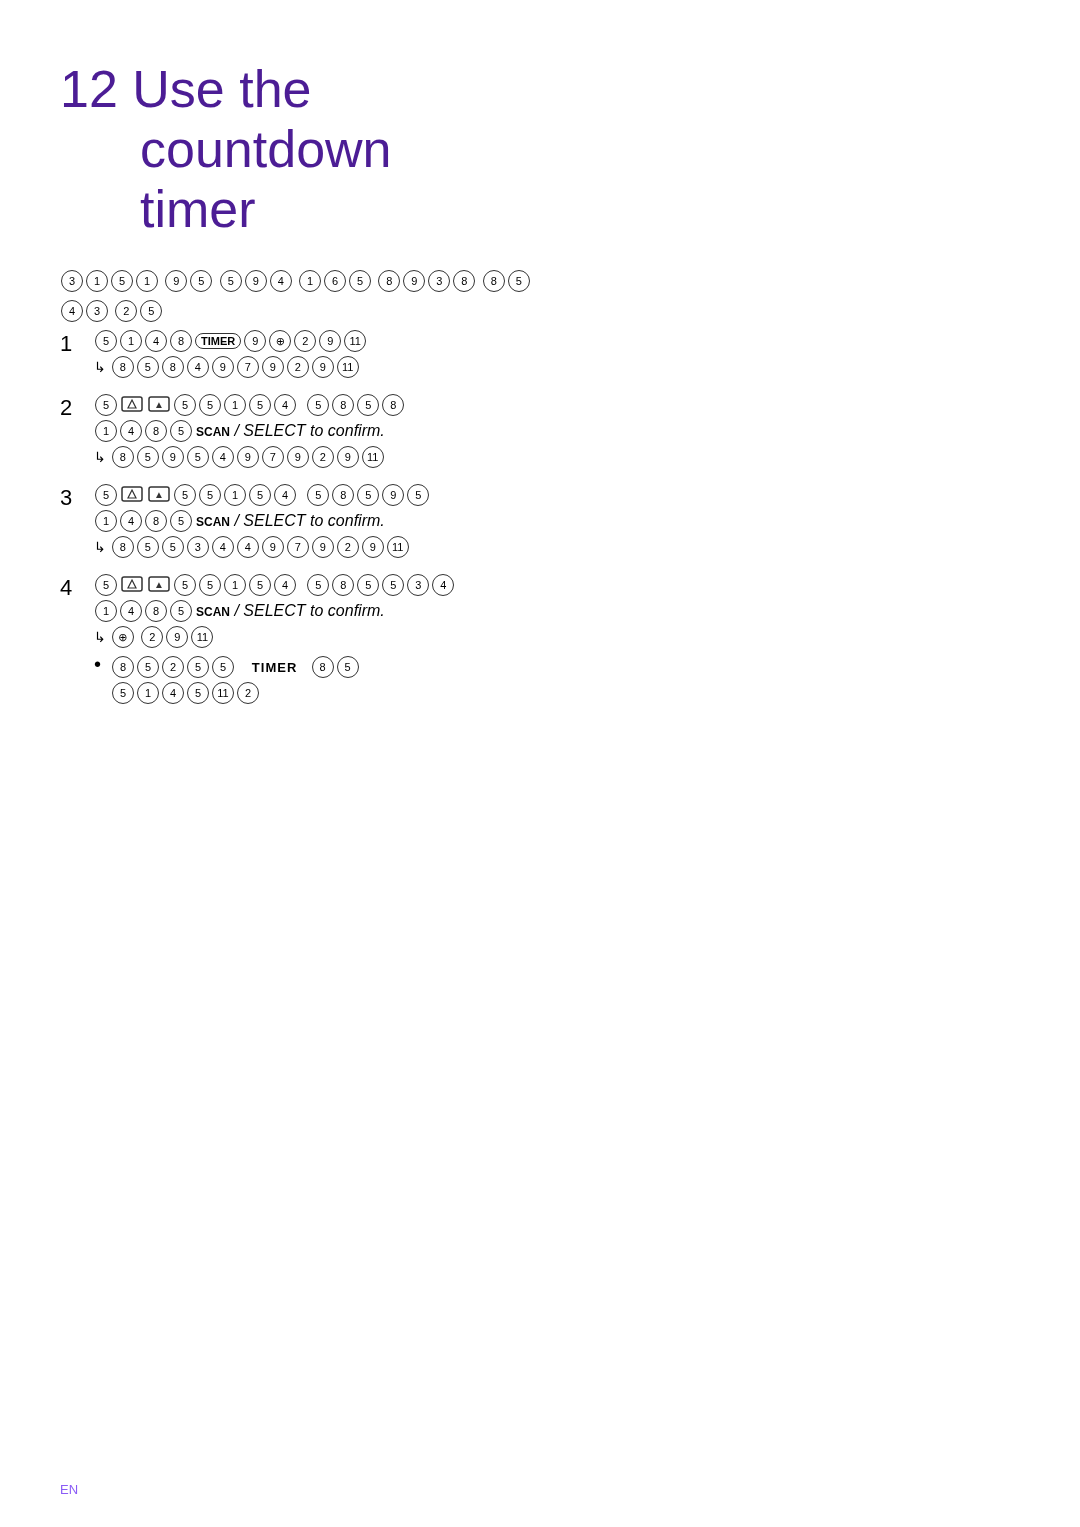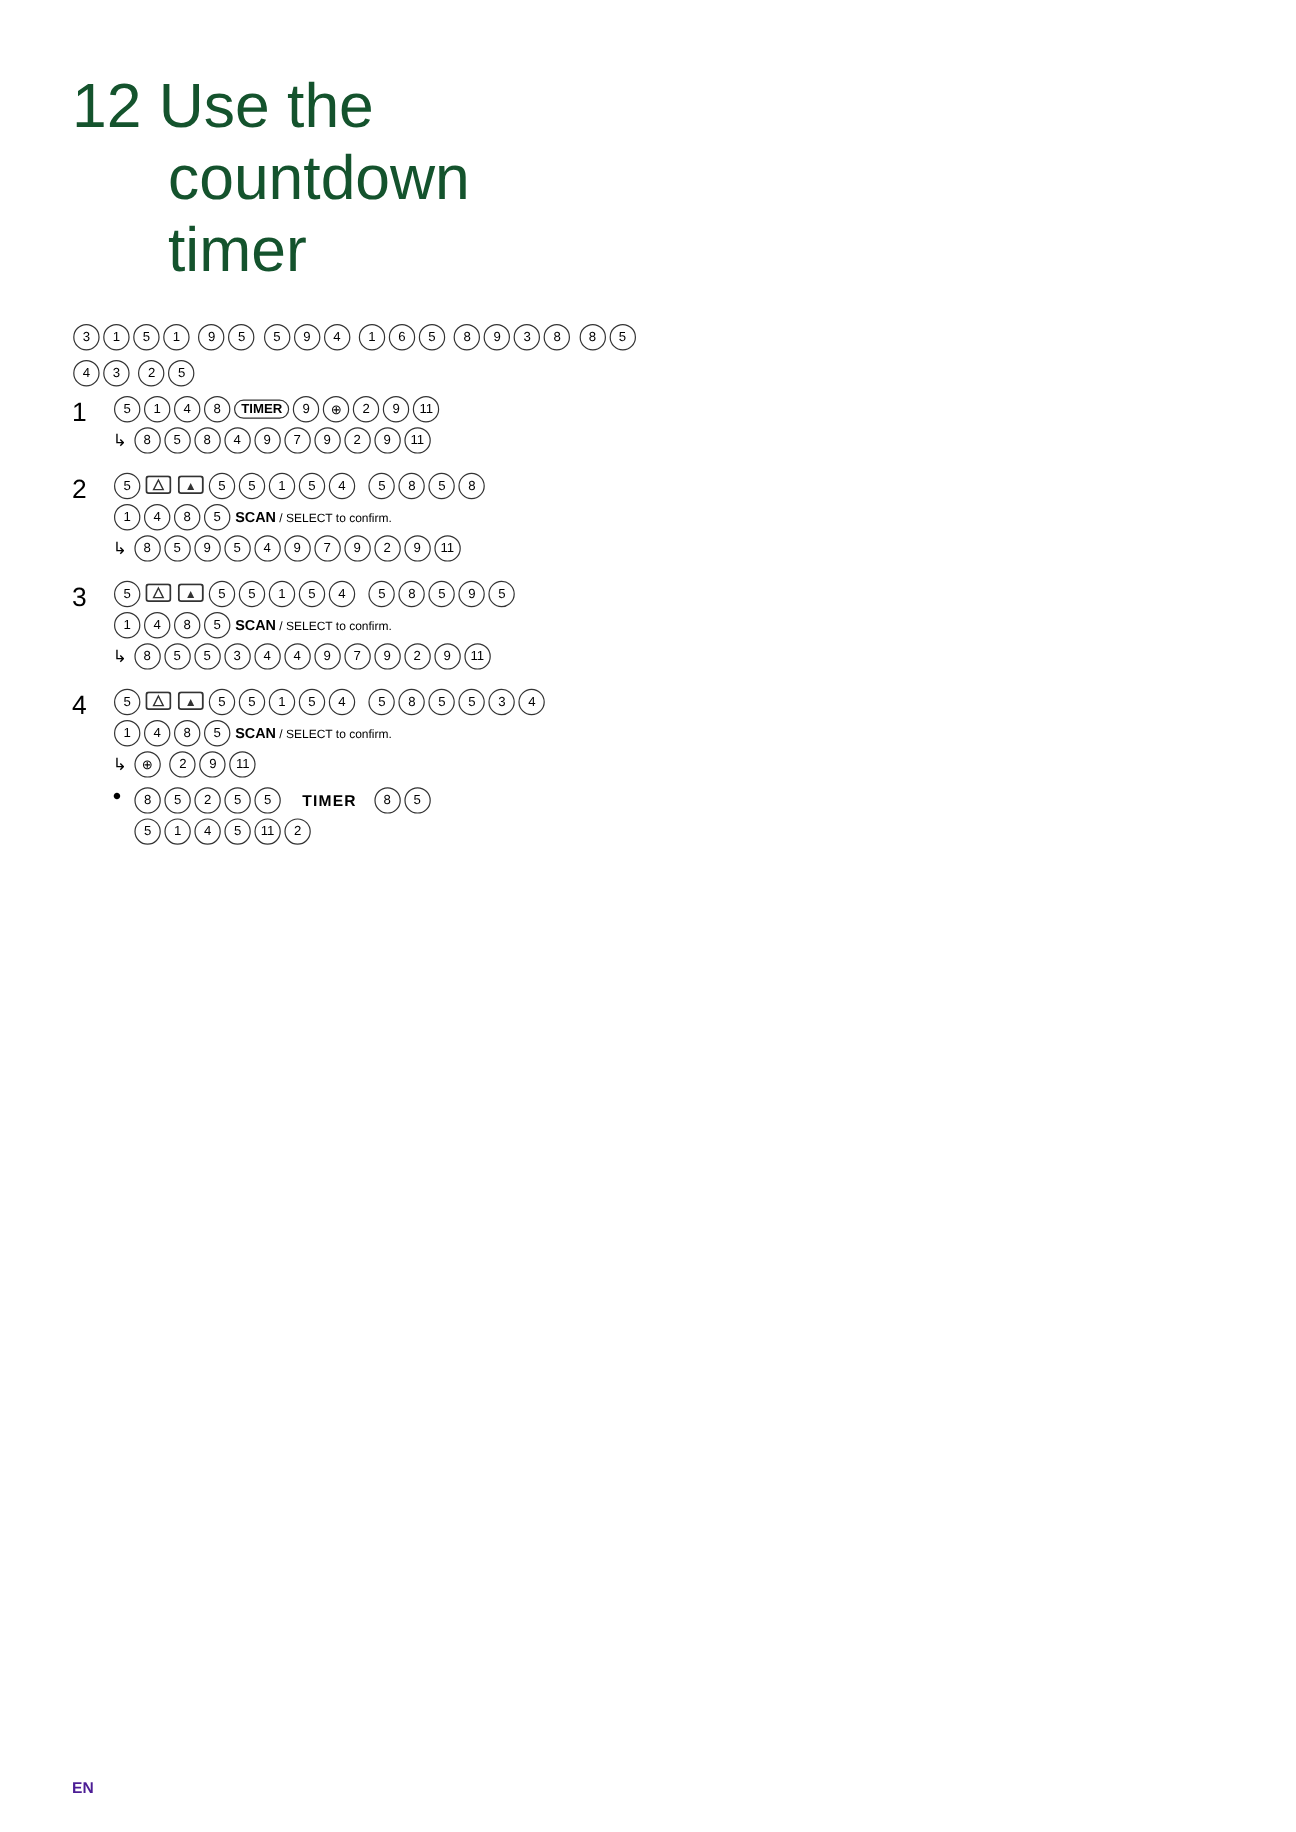--- a/index.html
+++ b/index.html
@@ -6,21 +6,21 @@
     body {
       background: #fff;
       font-family: Arial, sans-serif;
       width: 1080px;
       min-height: 1527px;
       position: relative;
       padding: 40px 60px;
     }
 
     .page-title {
-      color: #14532d;
+      color: #4c1d95;
       font-size: 52px;
       font-weight: 400;
       line-height: 1.15;
       margin-bottom: 30px;
       padding-top: 20px;
     }
 
     .instruction-area {
       margin-top: 20px;
     }
@@ -111,37 +111,37 @@
     .bullet-dot {
       font-size: 20px;
       margin-top: -2px;
     }
 
     .bullet-content {
       flex: 1;
     }
 
     .scan-select {
-      font-size: 10px;
+      font-size: 16px;
+      font-style: italic;
     }
 
     .scan-bold {
       font-weight: bold;
       font-size: 12px;
       text-align: center;
     }
 
     
     .en-label {
       position: absolute;
       bottom: 30px;
       left: 60px;
       font-size: 13px;
-      color: #4c1d95;
-      font-weight: bold;
+      color: #8b5cf6;
     }
 
     
     .svg-icon {
       display: inline-block;
       vertical-align: middle;
       margin: 0 2px;
     }
   </style>
 </head>

